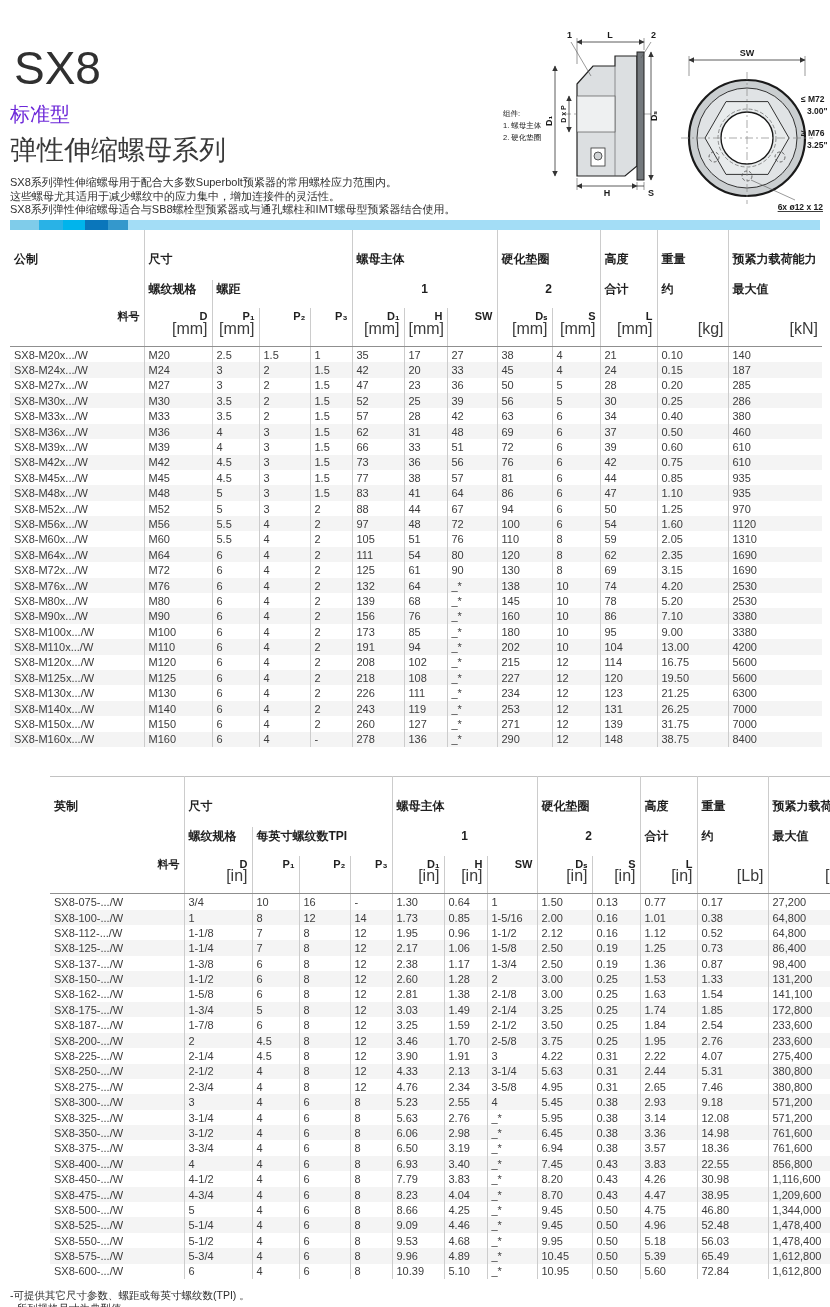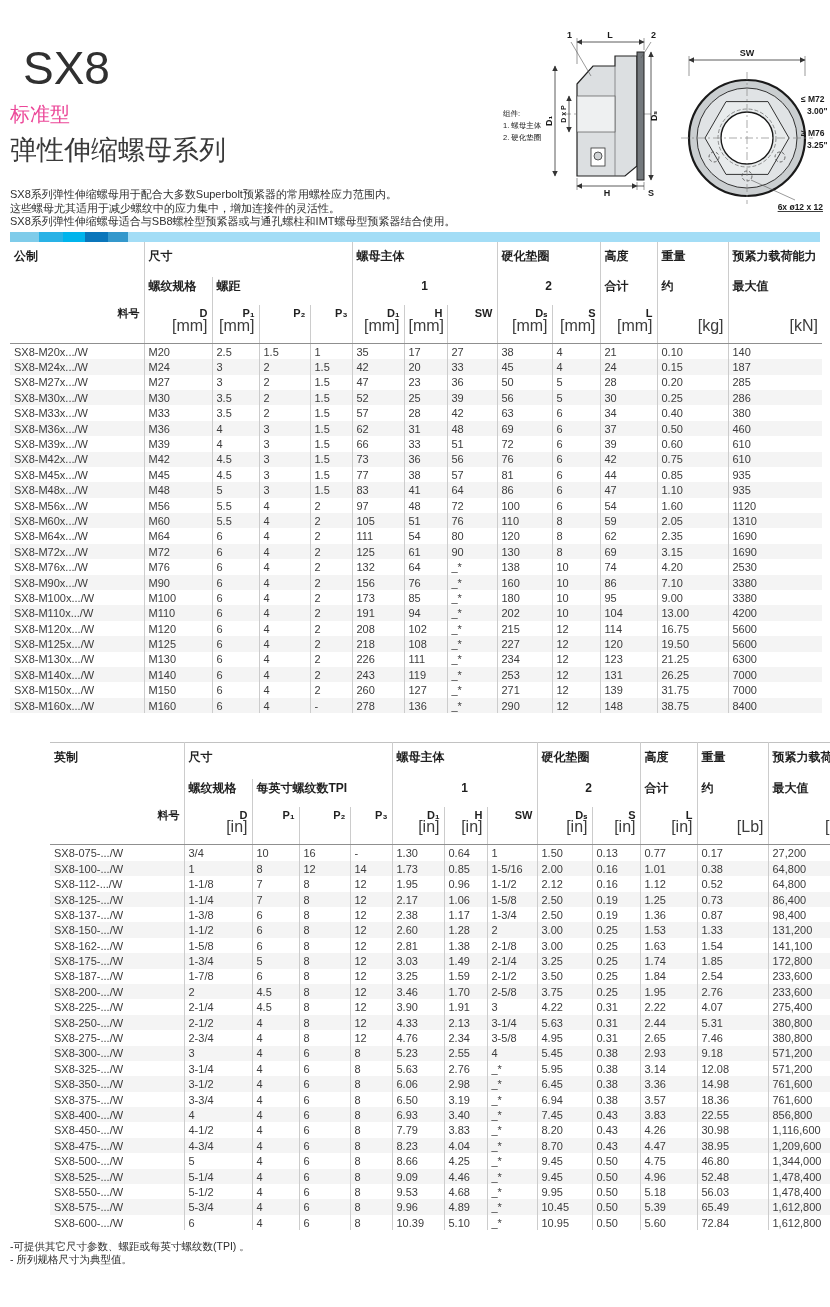--- a/index.html
+++ b/index.html
@@ -1,40 +1,40 @@
 <!DOCTYPE html>
 <html><head>
 <meta charset="utf-8">
 <style>
   html,body{margin:0;padding:0;background:#ffffff;}
   body{font-family:"Liberation Sans","DejaVu Sans",sans-serif;color:#3a3a3a;}
   .page{position:relative;width:830px;height:1307px;background:#fff;overflow:hidden;}
   .content{padding:0 10px;}
 
-  .title{font-size:46px;line-height:48px;margin:44px 0 0 13px;font-weight:400;color:#303030;}
-  .sub1{font-size:20px;line-height:24px;margin-top:10px;color:#ec4899;}
+  .title{font-size:46px;line-height:48px;margin:44px 0 0 4px;font-weight:400;color:#303030;}
+  .sub1{font-size:20px;line-height:24px;margin-top:10px;color:#6d28d9;}
   .sub2{font-size:27px;line-height:32px;margin-top:8px;color:#3a3a3a;}
-  .desc{margin-top:22px;font-size:11px;line-height:13.5px;color:#303030;}
+  .desc{margin-top:10px;font-size:11px;line-height:13.5px;color:#303030;}
 
   .bluebar{display:flex;height:10px;margin-top:3px;}
   .bluebar div{height:100%;}
 
   table{border-collapse:collapse;table-layout:fixed;width:810px;}
   col.c-part{width:134px;} col.c-d{width:68px;}
   col.c-p1{width:47px;} col.c-p2{width:51px;} col.c-p3{width:42px;}
   col.c-d1{width:52px;} col.c-h{width:43px;} col.c-sw{width:50px;}
   col.c-ds{width:55px;} col.c-s{width:48px;} col.c-l{width:57px;}
   col.c-kg{width:71px;} col.c-kn{width:94px;}
 
   th,td{text-align:left;vertical-align:top;padding:1.9px 4px 1.5px 4px;}
   td{font-size:11px;line-height:12px;color:#3c3c3c;}
   td+td{border-left:1px solid #cccccc;}
   thead th{font-weight:bold;color:#1f1f1f;font-size:12px;line-height:14px;}
   thead th.bl{border-left:1px solid #cccccc;}
-  thead tr.g th{height:27px;padding-top:7px;}
+  thead tr.g th{height:27px;padding-top:22px;}
   thead tr.s th{height:25px;}
   thead tr.c th{height:34px;font-size:11px;line-height:12.5px;text-align:right;}
   thead tr:last-child th{border-bottom:1px solid #8f8f8f;}
   thead th.ctr{text-align:center;}
   .unit{font-weight:normal;font-size:16px;color:#3c3c3c;}
   tbody tr:nth-child(even){background:#f4f4f4;}
   table.topline{border-top:1px solid #c2c2c2;}
   .tbl2{margin-top:29px;margin-left:40px;}
 
   .footnotes{margin-top:10px;font-size:10.5px;line-height:13px;color:#2e2e2e;}
@@ -345,20 +345,35 @@
             <td>83</td>
             <td>41</td>
             <td>64</td>
             <td>86</td>
             <td>6</td>
             <td>47</td>
             <td>1.10</td>
             <td>935</td>
           </tr>
           <tr>
+            <td>SX8-M52x.../W</td>
+            <td>M52</td>
+            <td>5</td>
+            <td>3</td>
+            <td>2</td>
+            <td>88</td>
+            <td>44</td>
+            <td>67</td>
+            <td>94</td>
+            <td>6</td>
+            <td>50</td>
+            <td>1.25</td>
+            <td>970</td>
+          </tr>
+          <tr>
             <td>SX8-M56x.../W</td>
             <td>M56</td>
             <td>5.5</td>
             <td>4</td>
             <td>2</td>
             <td>97</td>
             <td>48</td>
             <td>72</td>
             <td>100</td>
             <td>6</td>
@@ -417,20 +432,35 @@
             <td>6</td>
             <td>4</td>
             <td>2</td>
             <td>132</td>
             <td>64</td>
             <td>_*</td>
             <td>138</td>
             <td>10</td>
             <td>74</td>
             <td>4.20</td>
+            <td>2530</td>
+          </tr>
+          <tr>
+            <td>SX8-M80x.../W</td>
+            <td>M80</td>
+            <td>6</td>
+            <td>4</td>
+            <td>2</td>
+            <td>139</td>
+            <td>68</td>
+            <td>_*</td>
+            <td>145</td>
+            <td>10</td>
+            <td>78</td>
+            <td>5.20</td>
             <td>2530</td>
           </tr>
           <tr>
             <td>SX8-M90x.../W</td>
             <td>M90</td>
             <td>6</td>
             <td>4</td>
             <td>2</td>
             <td>156</td>
             <td>76</td>

